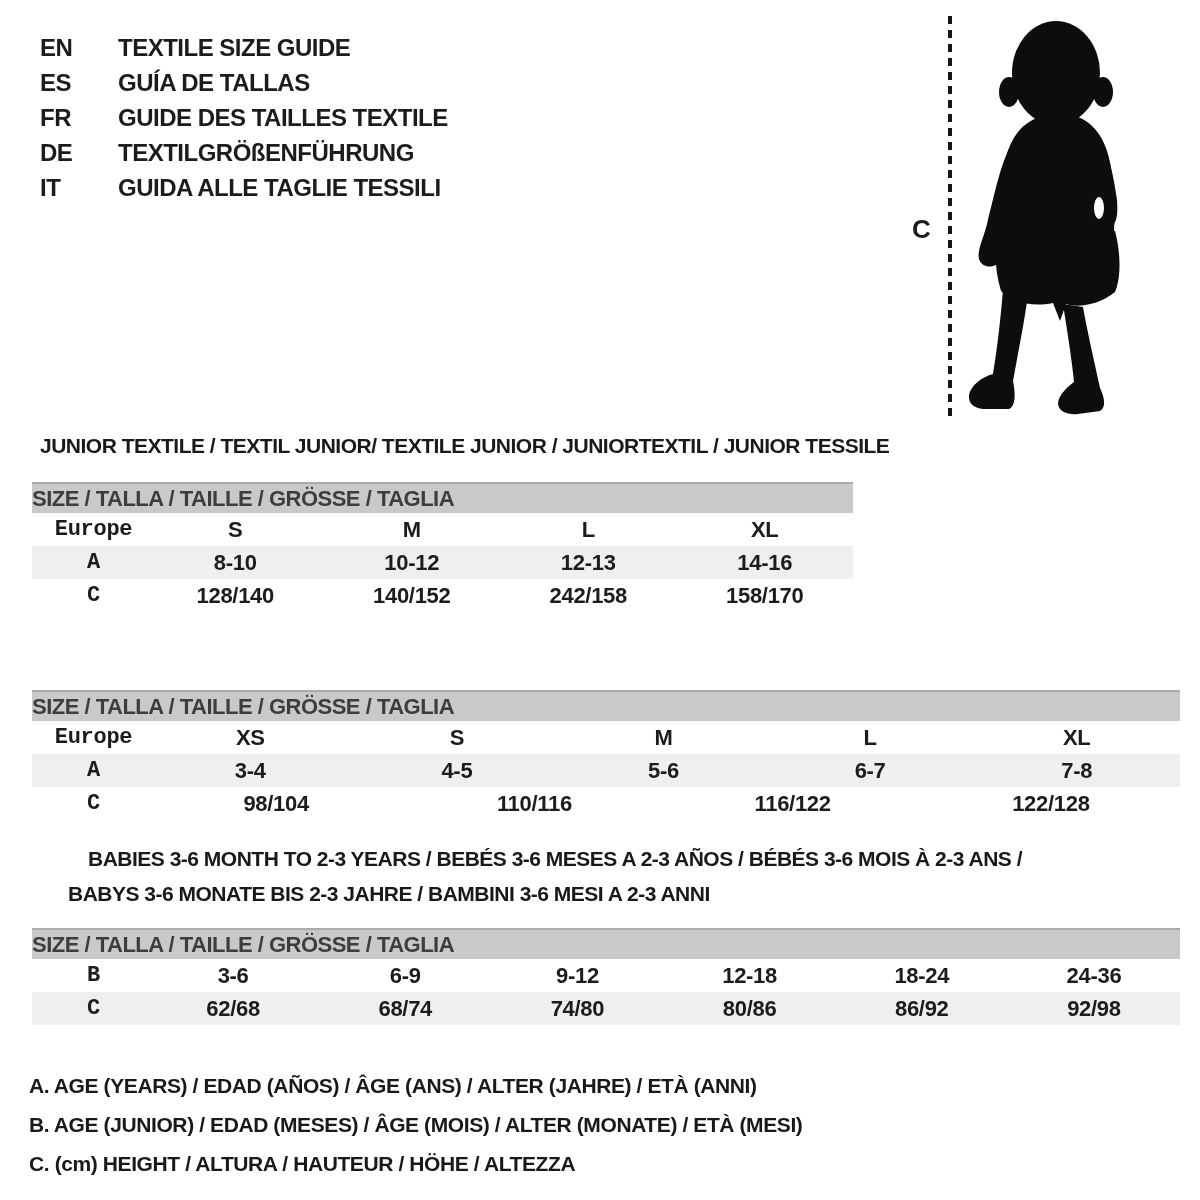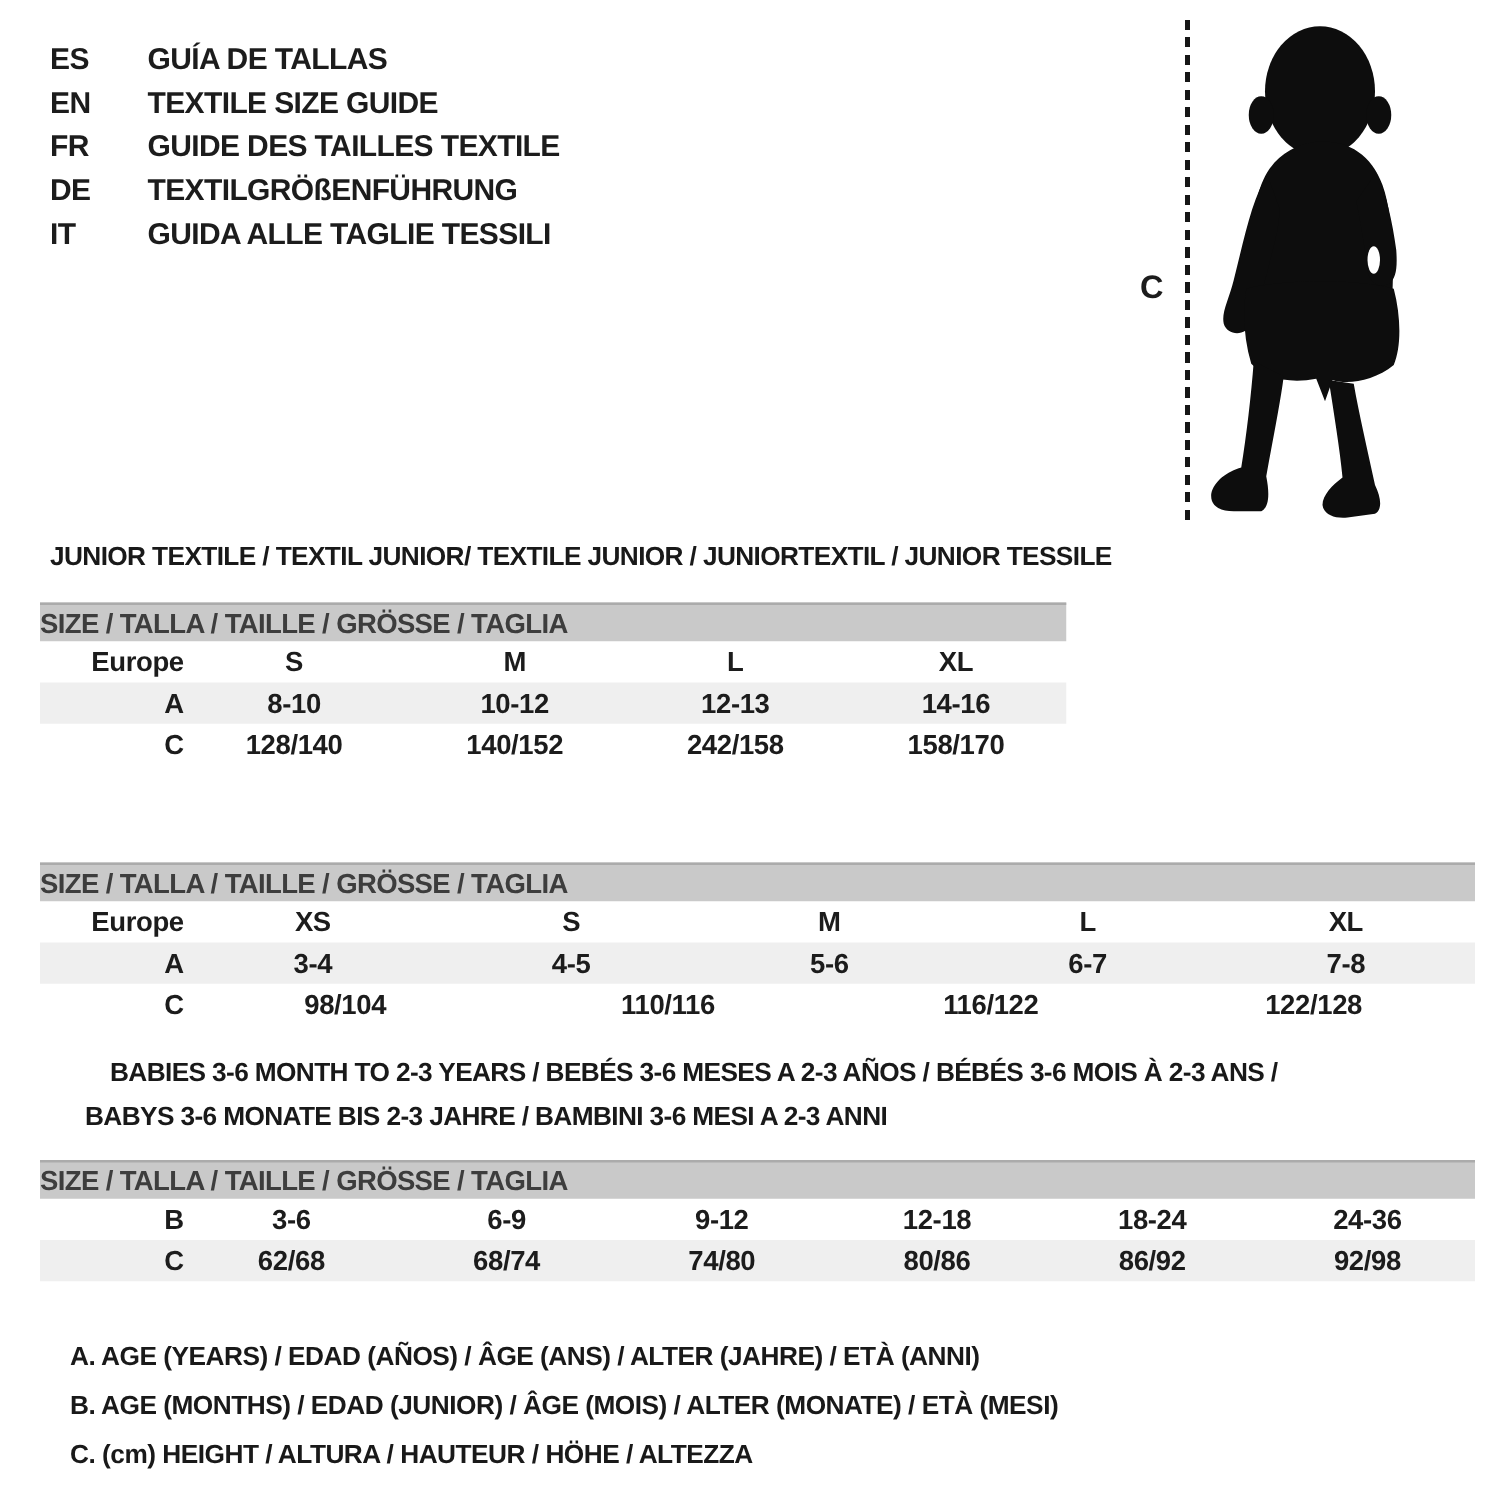--- a/index.html
+++ b/index.html
@@ -24,47 +24,47 @@
   
   .section-title{position:absolute;left:40px;font-size:21px;font-weight:700;letter-spacing:-0.5px;white-space:nowrap;color:#191919;}
   .sub-small{font-size:14px;vertical-align:-4px;}
 
   
   .size-table{position:absolute;left:32px;}
   .size-bar{height:29px;line-height:29px;background:#c9c9c9;border-top:2px solid #ababab;
     padding-left:0;font-size:22px;font-weight:700;letter-spacing:-0.5px;color:#3d3d3d;}
   .trow{display:flex;height:33px;line-height:33px;font-size:22px;font-weight:700;letter-spacing:-0.3px;}
   .trow.alt{background:#efefef;}
-  .tlabel{width:115px;padding-left:8px;box-sizing:border-box;text-align:right;}
+  .tlabel{width:115px;padding-left:8px;box-sizing:border-box;text-align:center;font-family:Liberation Mono, monospace;}
   .tcell{flex:1;text-align:center;}
   #junior-table{top:482px;width:821px;}
   #children-table{top:690px;width:1148px;}
   #babies-table{top:928px;width:1148px;}
   #junior-title{top:434px;}
   #children-title{top:643px;}
   #babies-title-1{top:847px;margin-left:48px;}
   #babies-title-2{top:882px;margin-left:28px;}
 
   
-  #footnotes{position:absolute;left:56px;top:1066px;}
+  #footnotes{position:absolute;left:29px;top:1066px;}
   .footnote{height:39px;line-height:39px;font-size:21px;font-weight:700;letter-spacing:-0.4px;white-space:nowrap;color:#191919;}
 </style>
 </head>
 <body>
 
 <div id="canvas">
 
   <div id="lang-block">
     <div class="lang-row">
+      <span class="lang-code">EN</span>
+      <span class="lang-label">TEXTILE SIZE GUIDE</span>
+    </div>
+    <div class="lang-row">
       <span class="lang-code">ES</span>
       <span class="lang-label">GUÍA DE TALLAS</span>
-    </div>
-    <div class="lang-row">
-      <span class="lang-code">EN</span>
-      <span class="lang-label">TEXTILE SIZE GUIDE</span>
     </div>
     <div class="lang-row">
       <span class="lang-code">FR</span>
       <span class="lang-label">GUIDE DES TAILLES TEXTILE</span>
     </div>
     <div class="lang-row">
       <span class="lang-code">DE</span>
       <span class="lang-label">TEXTILGRÖßENFÜHRUNG</span>
     </div>
     <div class="lang-row">
@@ -160,17 +160,17 @@
       <span class="tcell">68/74</span>
       <span class="tcell">74/80</span>
       <span class="tcell">80/86</span>
       <span class="tcell">86/92</span>
       <span class="tcell">92/98</span>
     </div>
   </div>
 
   <div id="footnotes">
     <div class="footnote">A. AGE (YEARS) / EDAD (AÑOS) / ÂGE (ANS) / ALTER (JAHRE) / ETÀ (ANNI)</div>
-    <div class="footnote">B. AGE (MONTHS) / EDAD (JUNIOR) / ÂGE (MOIS) / ALTER (MONATE) / ETÀ (MESI)</div>
+    <div class="footnote">B. AGE (JUNIOR) / EDAD (MESES) / ÂGE (MOIS) / ALTER (MONATE) / ETÀ (MESI)</div>
     <div class="footnote">C. (cm) HEIGHT / ALTURA / HAUTEUR / HÖHE / ALTEZZA</div>
   </div>
 
 </div>
 
 </body></html>

